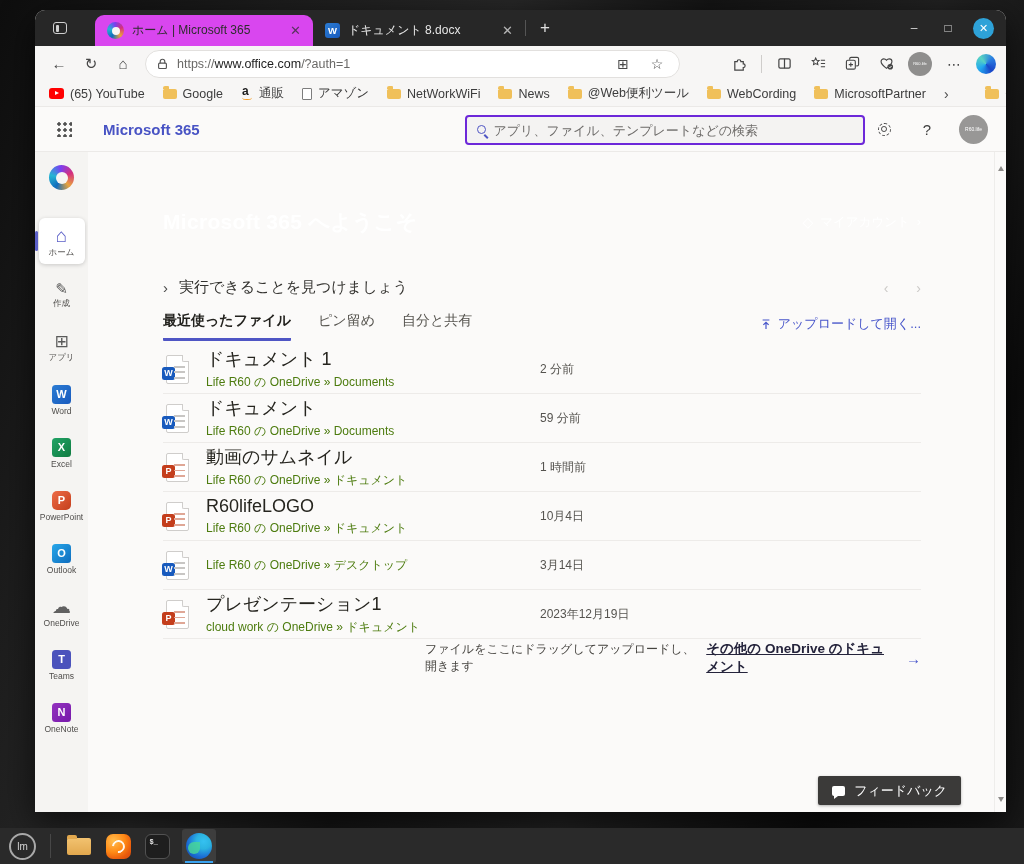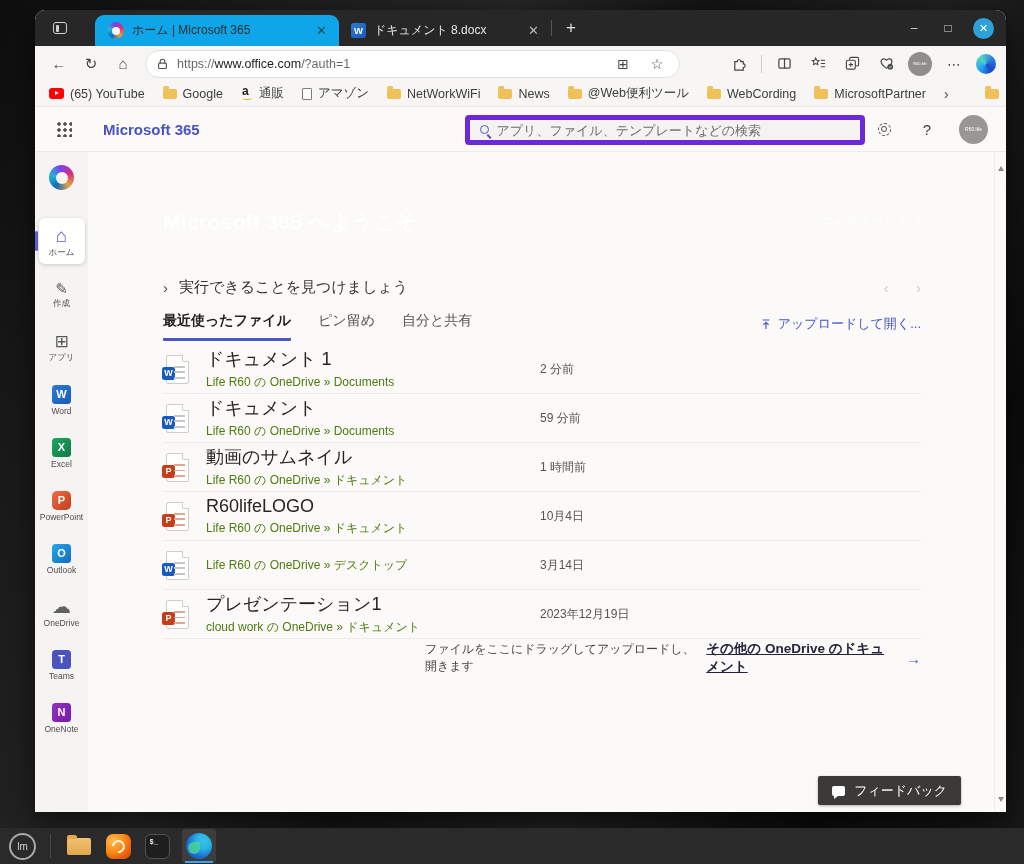--- a/index.html
+++ b/index.html
@@ -9,21 +9,21 @@
  background:linear-gradient(115deg,#0e0e0e 0%,#1d1d1d 20%,#272727 36%,#141414 50%,#212121 66%,#0c0c0c 84%,#191919 100%)}
 
 .window{position:absolute;left:35px;top:10px;width:971px;height:802px;border-radius:10px 10px 0 0;
  overflow:hidden;display:flex;flex-direction:column;box-shadow:0 10px 34px rgba(0,0,0,.65);background:#fbfaf9}
 
 .tabstrip{height:36px;background:#272727;display:flex;align-items:flex-end;padding:0 10px 0 12px;flex:none;position:relative}
 .tablist-btn{align-self:center;width:26px;height:26px;display:flex;align-items:center;justify-content:center;margin-right:22px;cursor:pointer}
 .tablist-glyph{width:14px;height:12px;border:1.6px solid #cfcfcf;border-radius:3px;position:relative}
 .tablist-glyph::before{content:'';position:absolute;left:1.5px;top:1.5px;bottom:1.5px;width:3px;background:#cfcfcf;border-radius:1px}
 .tab{height:31px;display:flex;align-items:center;gap:8px;padding:0 10px 0 12px;font-size:12px;min-width:0;cursor:pointer}
-.tab.active{background:#0ea5e9;border-radius:9px 9px 0 0;color:#2d2d2d;width:244px}
+.tab.active{background:#d946ef;border-radius:9px 9px 0 0;color:#2d2d2d;width:218px}
 .tab.inactive{color:#e6e6e6;width:212px}
 .tab .tab-title{flex:1;overflow:hidden;white-space:nowrap;text-overflow:ellipsis}
 .tab .tab-close{font-size:13px;color:inherit;opacity:.75;cursor:pointer;padding:0 2px}
 .tab-sep{width:1px;height:16px;background:#555;align-self:center}
 .newtab-btn{align-self:center;color:#e0e0e0;font-size:17px;width:26px;height:26px;display:flex;align-items:center;justify-content:center;margin-left:6px;cursor:pointer}
 .winctl{margin-left:auto;align-self:center;display:flex;align-items:center;gap:16px;padding-right:2px}
 .winctl .wc{color:#d5d5d5;font-size:12px;cursor:pointer;display:flex;align-items:center;justify-content:center;width:18px;height:18px}
 .winctl .wc.close{width:21px;height:21px;border-radius:50%;background:#2ea2d8;color:#fff;font-size:11px;font-weight:bold}
 
 .donut{width:17px;height:17px;border-radius:50%;position:relative;flex:none;
@@ -54,21 +54,21 @@
 .bm-ico.amazon{width:12px;height:13px}
 .bm-ico.amazon::before{content:'a';position:absolute;left:1px;top:-3px;font-weight:bold;font-size:12px;color:#1b1b1b}
 .bm-ico.amazon::after{content:'';position:absolute;left:1px;bottom:0;width:10px;height:4px;border-bottom:1.6px solid #f5991d;border-radius:50%}
 .bm-ico.page{width:10px;height:12px;background:#fff;border:1px solid #7d7d7d;border-radius:1px}
 .bm-chevron{margin-left:auto;color:#4c4c4c;font-size:14px;cursor:pointer}
 
 .appheader{height:45px;background:#fbfaf9;border-bottom:1px solid #eceae8;display:flex;align-items:center;padding:0 18px 0 14px;flex:none;position:relative}
 .waffle{width:30px;height:30px;display:flex;align-items:center;justify-content:center;cursor:pointer;margin-right:24px}
 .waffle i{width:15px;height:15px;background-image:radial-gradient(circle,#515151 1.5px,transparent 1.9px);background-size:6px 6px;background-position:-1px -1px}
 .brand{font-size:15px;font-weight:bold;color:#4853c4;cursor:pointer}
-.searchbox{position:absolute;left:50%;top:8px;transform:translateX(-14%);width:400px;height:30px;background:#f4f3f2;border:5px solid #6d28d9;border-radius:4px;display:flex;align-items:center;gap:8px;padding:0 10px}
+.searchbox{position:absolute;left:50%;top:8px;transform:translateX(-14%);width:400px;height:30px;background:#f4f3f2;border:2px solid #6d28d9;border-radius:4px;display:flex;align-items:center;gap:8px;padding:0 10px}
 .lens{width:9px;height:9px;border:1.6px solid #4f55c4;border-radius:50%;position:relative;flex:none;margin-top:-2px}
 .lens::after{content:'';position:absolute;left:7px;top:8px;width:5px;height:1.6px;background:#4f55c4;transform:rotate(45deg);transform-origin:0 0}
 .searchbox input{border:none;outline:none;background:transparent;font-size:13px;color:#333;width:100%;font-family:inherit}
 .searchbox input::placeholder{color:#6e6c6a}
 .hdr-right{margin-left:auto;display:flex;align-items:center;gap:21px;color:#3e3e3e}
 .hdr-ico{font-size:15px;cursor:pointer;display:flex;align-items:center;justify-content:center;width:22px;height:22px}
 .gearc{width:13px;height:13px;border:1.6px dashed #454545;border-radius:50%;position:relative}
 .gearc::after{content:'';position:absolute;inset:2.6px;border:1.5px solid #454545;border-radius:50%}
 .avatar-lg{width:29px;height:29px;border-radius:50%;background:#989796;color:#fff;font-size:5px;display:flex;align-items:center;justify-content:center;cursor:pointer}
 

